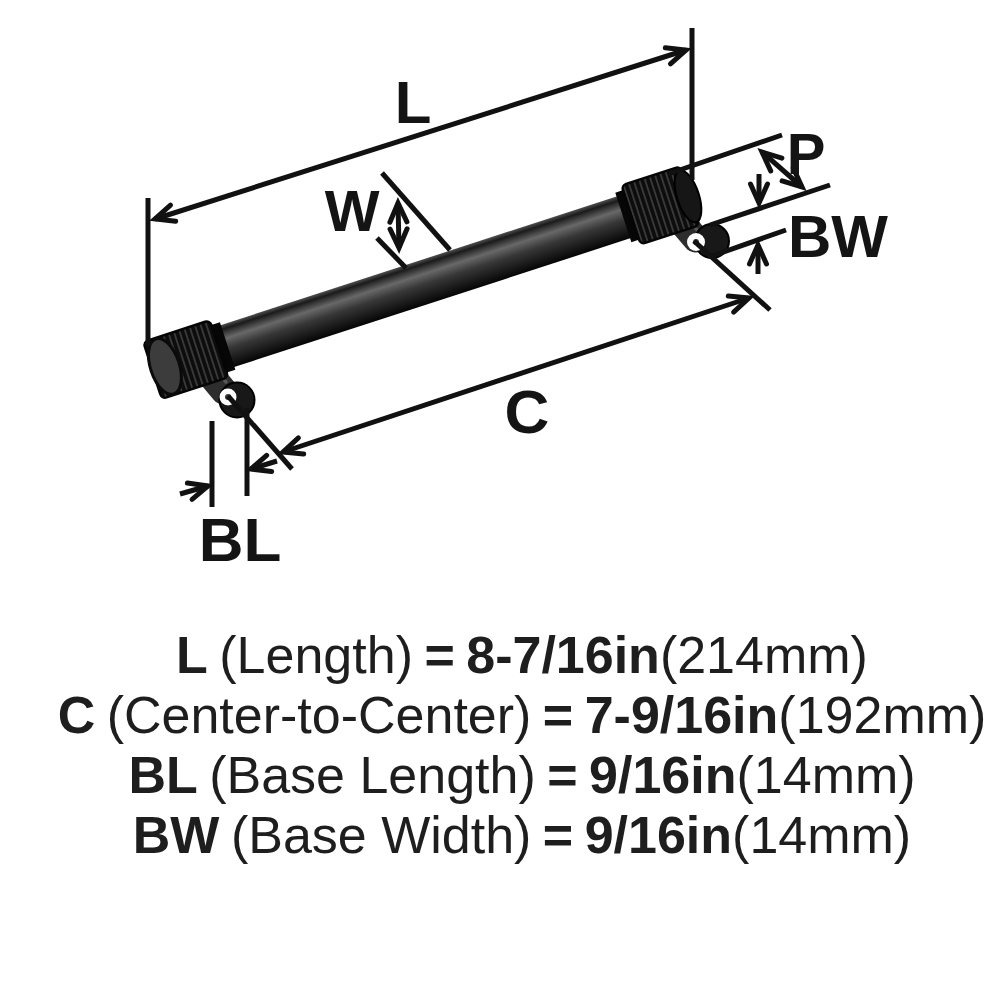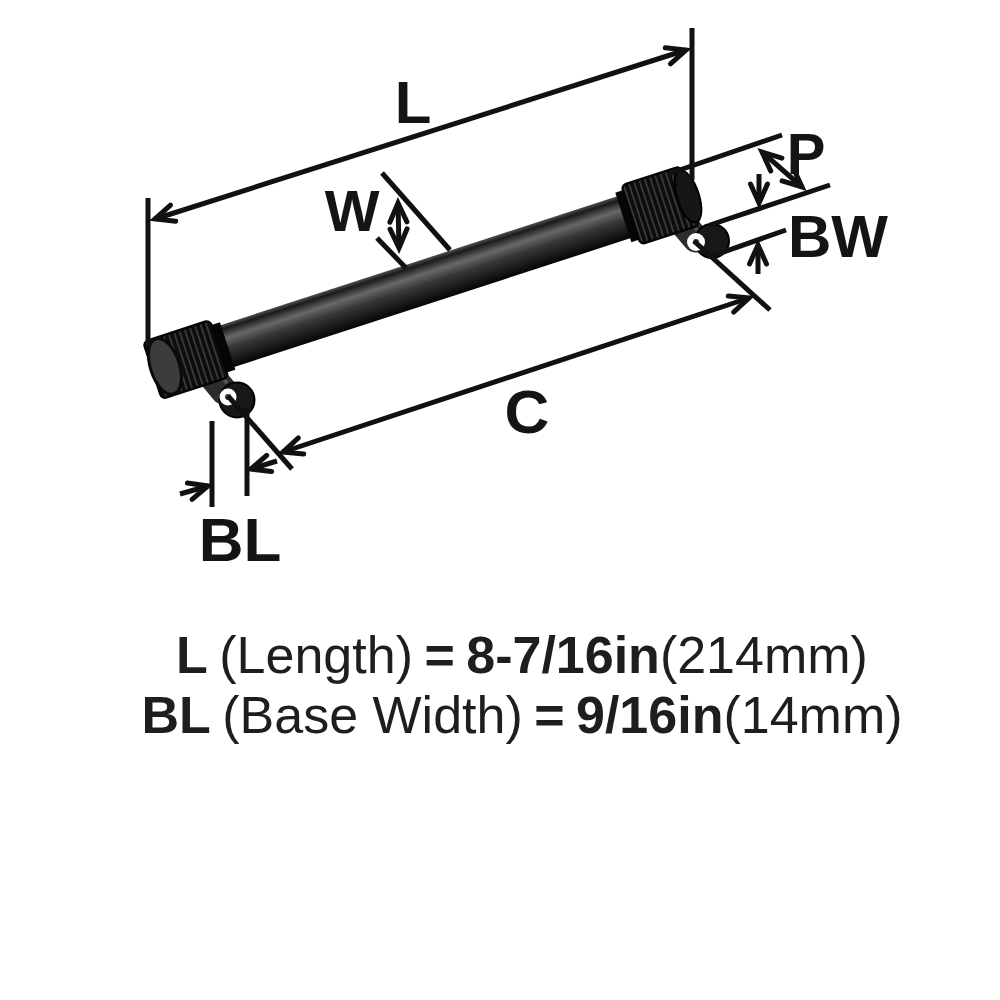--- a/index.html
+++ b/index.html
@@ -116,15 +116,21 @@
   <text class="dim-label" x="240" y="561" font-size="62" text-anchor="middle">BL</text>
   <text class="dim-label" x="838" y="257" font-size="60" text-anchor="middle">BW</text>
 </svg>
 </div>
 
 <div class="specs">
   <div class="spec-line">
     <span class="b">L</span><span class="r lbl">(Length)</span><span class="b eq">=</span><span class="b">8-7/16in</span><span class="r">(214mm)</span>
   </div>
   <div class="spec-line">
-    <span class="b">BL</span><span class="r lbl">(Base Width)</span><span class="b eq">=</span><span class="b">9/16in</span><span class="r">(14mm)</span>
+    <span class="b">C</span><span class="r lbl">(Center-to-Center)</span><span class="b eq">=</span><span class="b">7-9/16in</span><span class="r">(192mm)</span>
+  </div>
+  <div class="spec-line">
+    <span class="b">BL</span><span class="r lbl">(Base Length)</span><span class="b eq">=</span><span class="b">9/16in</span><span class="r">(14mm)</span>
+  </div>
+  <div class="spec-line">
+    <span class="b">BW</span><span class="r lbl">(Base Width)</span><span class="b eq">=</span><span class="b">9/16in</span><span class="r">(14mm)</span>
   </div>
 </div>
 
 </body></html>

